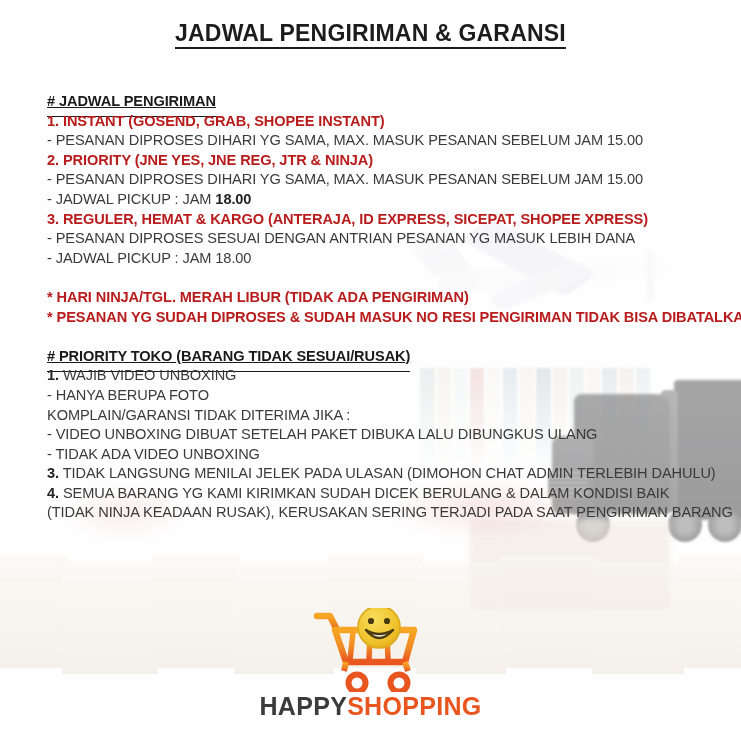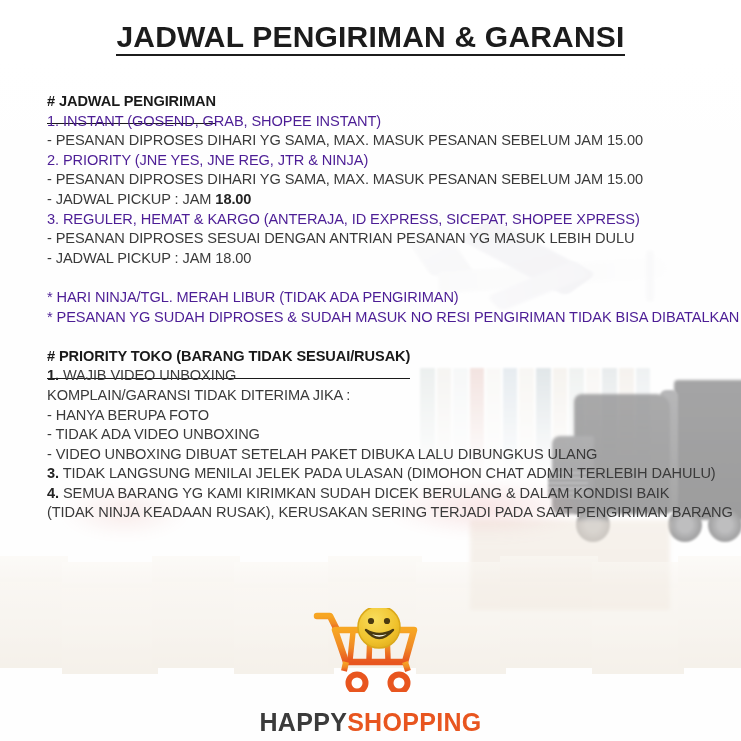--- a/index.html
+++ b/index.html
@@ -147,53 +147,53 @@
   .bg-whitewash{
     position:absolute;inset:0;background:rgba(255,255,255,.46);
   }
 
   
   .doc{position:relative;z-index:3;}
 
   .title{
     position:absolute;left:0;top:20px;width:741px;
     text-align:center;
-    font-size:30px;font-weight:bold;letter-spacing:.2px;
+    font-size:23px;font-weight:bold;letter-spacing:.2px;
     color:#1c1c1c;
   }
   .title span{
     border-bottom:2px solid #1c1c1c;padding-bottom:1px;
   }
 
   .body-block{
     position:absolute;left:47px;top:92px;width:680px;
   }
   .ln{
     font-size:14.6px;
     line-height:19.6px;
     color:#3a3a3a;
     white-space:nowrap;
     letter-spacing:-.1px;
   }
-  .ln.b{font-weight:normal;color:#4c1d95;}
+  .ln.b{font-weight:bold;color:#b91c1c;}
   .ln.head{
     font-weight:bold;color:#1a1a1a;display:block;
   }
-  .ln.head em{font-style:normal;border-bottom:1.6px solid #1a1a1a;padding-bottom:14px;}
+  .ln.head em{font-style:normal;border-bottom:1.6px solid #1a1a1a;padding-bottom:7px;text-decoration:underline;}
   .ln.gap{height:19.6px;}
   .ln b{font-weight:bold;color:#242424;}
 
   
   .logo{
     position:absolute;left:0;top:608px;width:741px;z-index:4;
     display:flex;flex-direction:column;align-items:center;
   }
   .cart-wrap{width:116px;height:84px;position:relative;}
   .logo-word{
-    margin-top:16px;
+    margin-top:0;
     font-size:25px;font-weight:bold;letter-spacing:.3px;
   }
   .logo-word .a{color:#3b3b3b;}
   .logo-word .b{color:#e8551f;}
 </style>
 </head>
 <body>
 
 <div id="page">
 
@@ -256,32 +256,32 @@
     </div>
 
     <div class="body-block" id="body-block">
         <div class="ln head"><em># JADWAL PENGIRIMAN</em></div>
         <div class="ln b">1. INSTANT (GOSEND, GRAB, SHOPEE INSTANT)</div>
         <div class="ln">- PESANAN DIPROSES DIHARI YG SAMA, MAX. MASUK PESANAN SEBELUM JAM 15.00</div>
         <div class="ln b">2. PRIORITY (JNE YES, JNE REG, JTR &amp; NINJA)</div>
         <div class="ln">- PESANAN DIPROSES DIHARI YG SAMA, MAX. MASUK PESANAN SEBELUM JAM 15.00</div>
         <div class="ln">- JADWAL PICKUP : JAM <b>18.00</b></div>
         <div class="ln b">3. REGULER, HEMAT &amp; KARGO (ANTERAJA, ID EXPRESS, SICEPAT, SHOPEE XPRESS)</div>
-        <div class="ln">- PESANAN DIPROSES SESUAI DENGAN ANTRIAN PESANAN YG MASUK LEBIH DULU</div>
+        <div class="ln">- PESANAN DIPROSES SESUAI DENGAN ANTRIAN PESANAN YG MASUK LEBIH DANA</div>
         <div class="ln">- JADWAL PICKUP : JAM 18.00</div>
         <div class="ln gap"></div>
         <div class="ln b">* HARI NINJA/TGL. MERAH LIBUR (TIDAK ADA PENGIRIMAN)</div>
         <div class="ln b">* PESANAN YG SUDAH DIPROSES &amp; SUDAH MASUK NO RESI PENGIRIMAN TIDAK BISA DIBATALKAN</div>
         <div class="ln gap"></div>
         <div class="ln head"><em># PRIORITY TOKO (BARANG TIDAK SESUAI/RUSAK)</em></div>
         <div class="ln"><b>1.</b> WAJIB VIDEO UNBOXING</div>
+        <div class="ln">- HANYA BERUPA FOTO</div>
         <div class="ln">KOMPLAIN/GARANSI TIDAK DITERIMA JIKA :</div>
-        <div class="ln">- HANYA BERUPA FOTO</div>
+        <div class="ln">- VIDEO UNBOXING DIBUAT SETELAH PAKET DIBUKA LALU DIBUNGKUS ULANG</div>
         <div class="ln">- TIDAK ADA VIDEO UNBOXING</div>
-        <div class="ln">- VIDEO UNBOXING DIBUAT SETELAH PAKET DIBUKA LALU DIBUNGKUS ULANG</div>
         <div class="ln"><b>3.</b> TIDAK LANGSUNG MENILAI JELEK PADA ULASAN (DIMOHON CHAT ADMIN TERLEBIH DAHULU)</div>
         <div class="ln"><b>4.</b> SEMUA BARANG YG KAMI KIRIMKAN SUDAH DICEK BERULANG &amp; DALAM KONDISI BAIK</div>
         <div class="ln">(TIDAK NINJA KEADAAN RUSAK), KERUSAKAN SERING TERJADI PADA SAAT PENGIRIMAN BARANG</div>
       </div>
 
   </div>
 
   <div class="logo">
     <div class="cart-wrap">
       <svg width="116" height="84" viewBox="0 0 116 84" aria-hidden="true">

